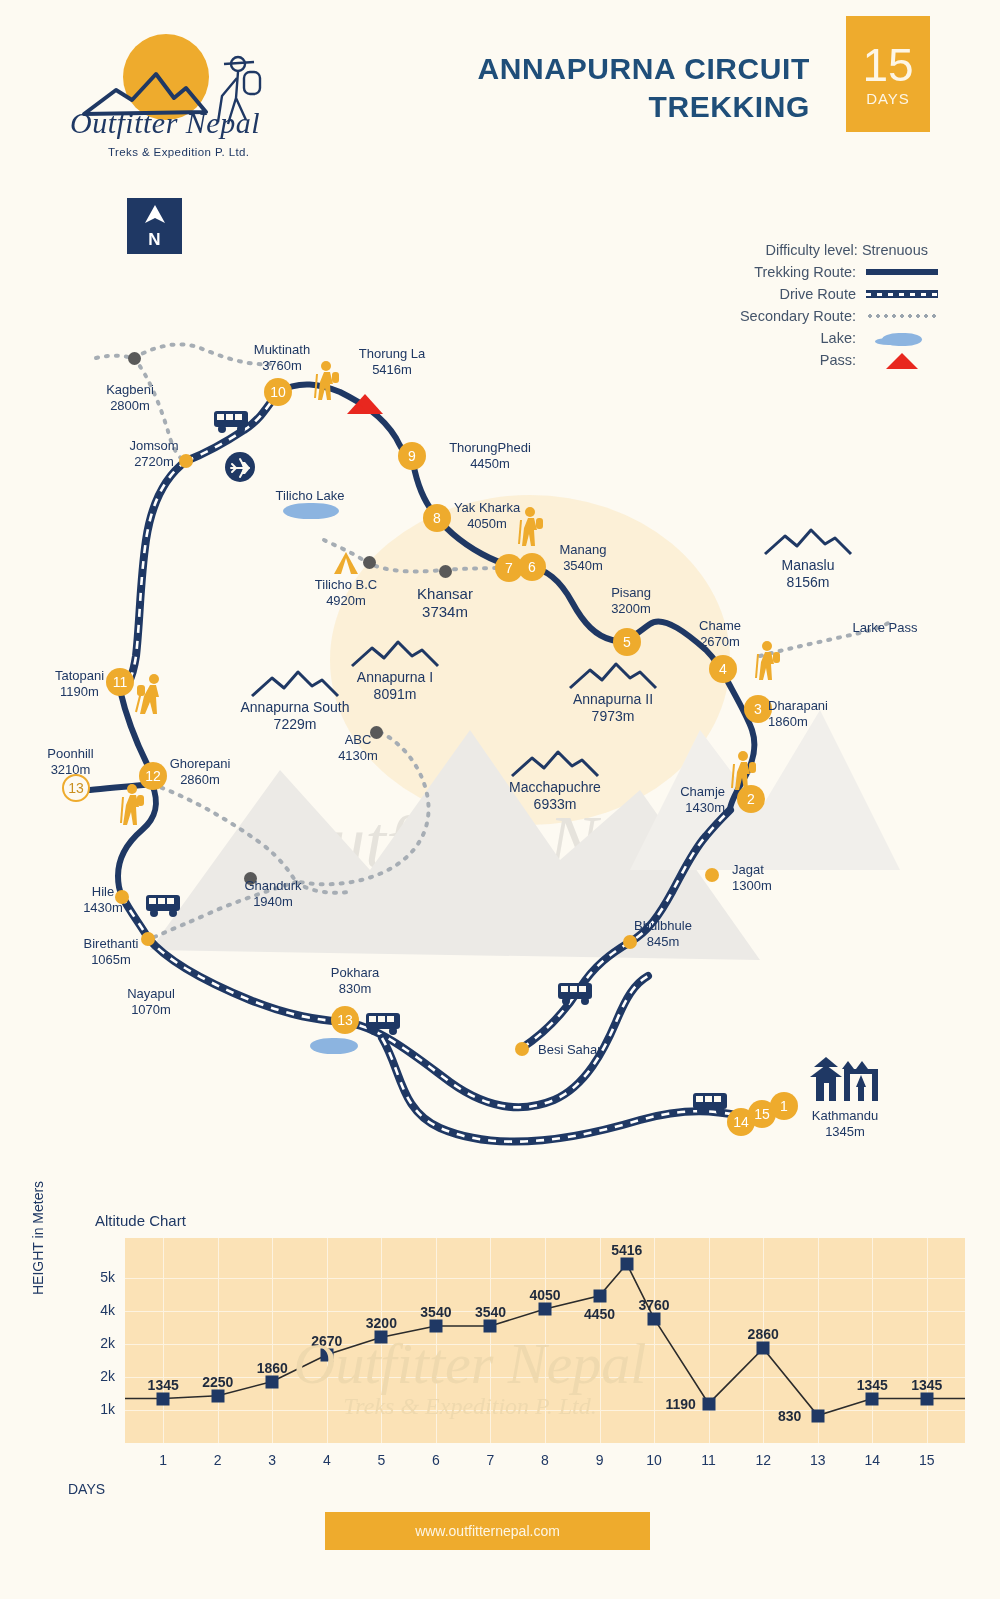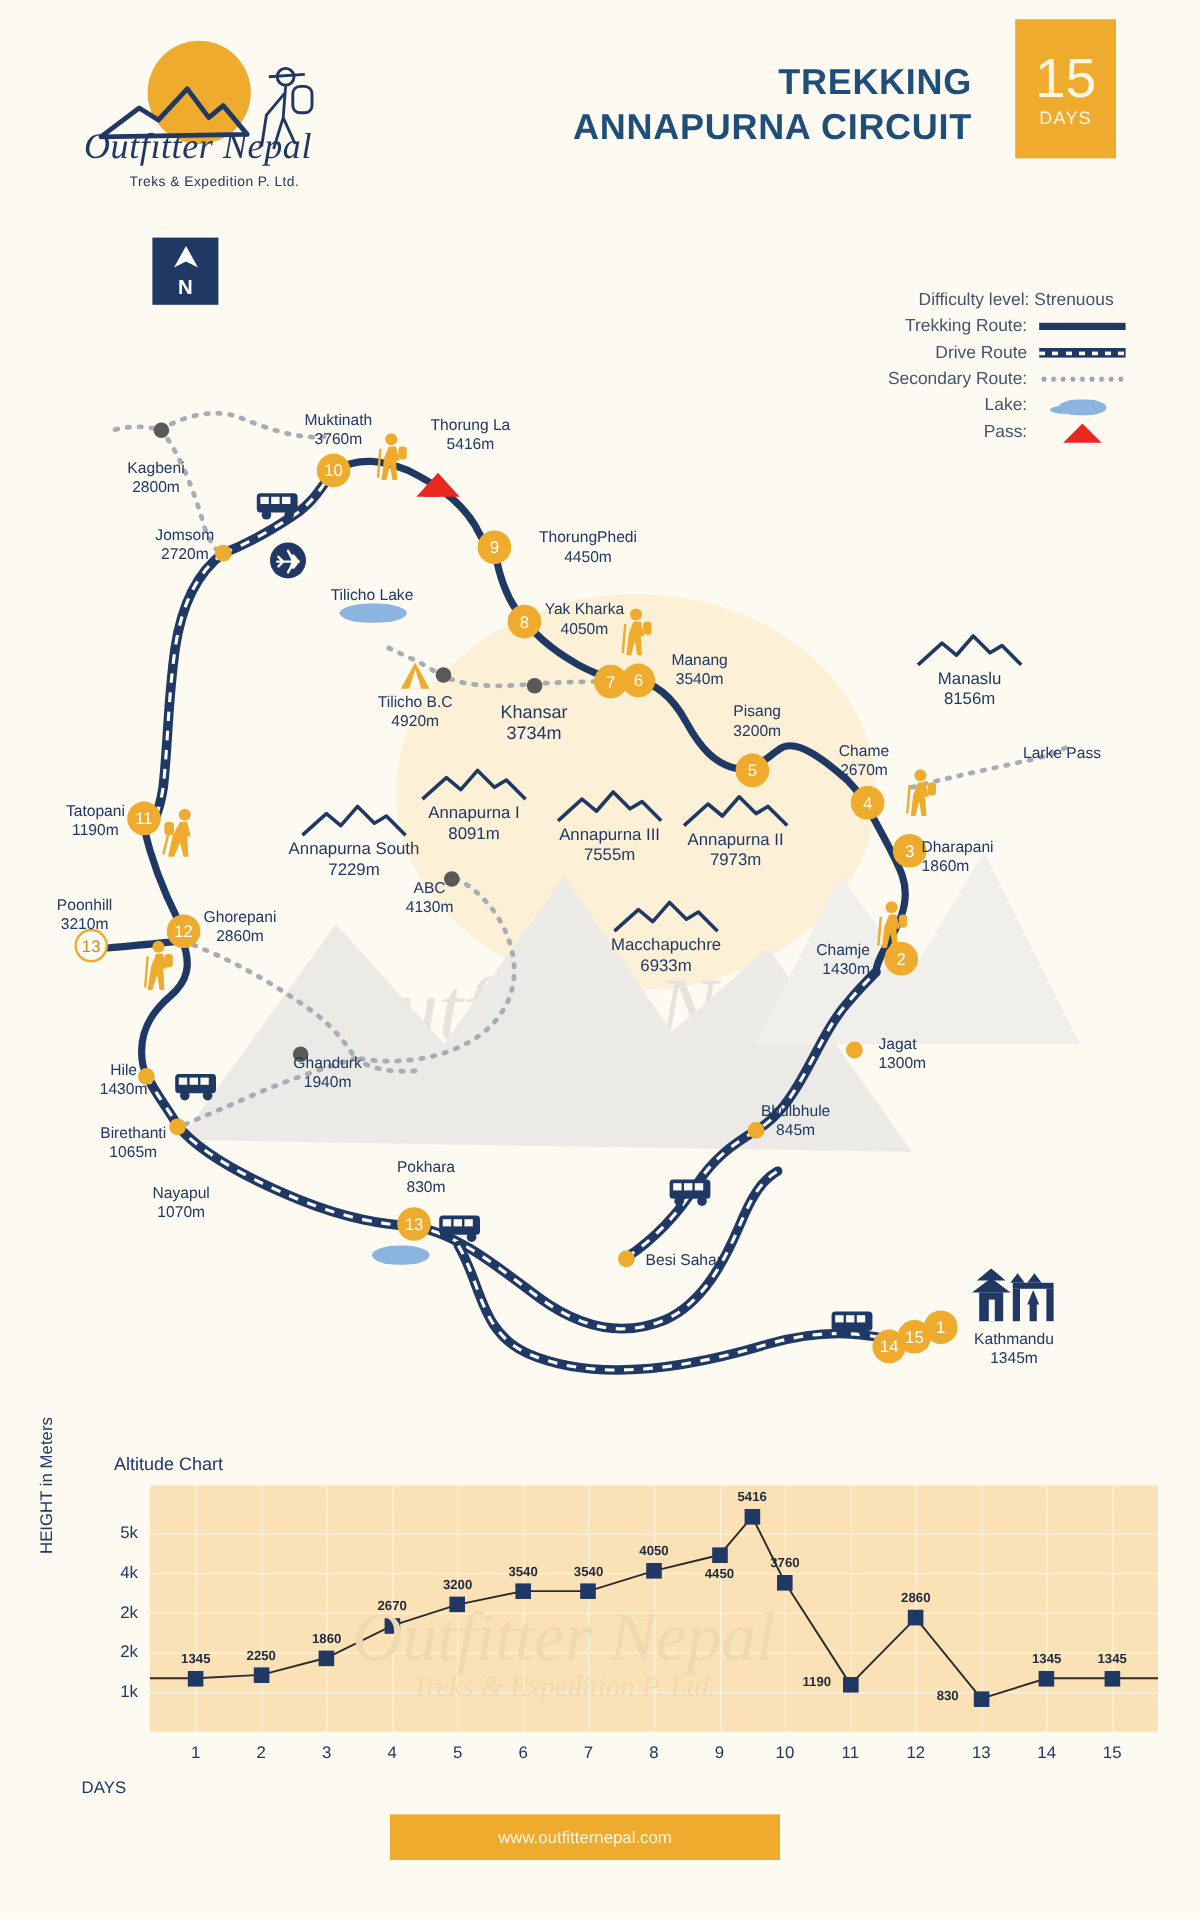--- a/index.html
+++ b/index.html
@@ -77,21 +77,21 @@
   .chart-title{position:absolute;left:65px;top:12px;font-size:15px;color:#1f3864;}
   .plot{position:absolute;left:95px;top:38px;width:840px;height:205px;background:#fbe2b6;}
   .plot .gv{position:absolute;top:0;bottom:0;width:1px;background:#fdf3e0;}
   .plot .gh{position:absolute;left:0;right:0;height:1px;background:#fdf3e0;}
   .ylab{position:absolute;left:30px;top:1295px;font-size:14px;color:#1f3864;
     transform:rotate(-90deg);transform-origin:left top;white-space:nowrap;}
   .ytick{position:absolute;font-size:14px;color:#1f3864;text-align:right;width:34px;}
   .xtick{position:absolute;font-size:14px;color:#1f3864;text-align:center;width:34px;}
   .daysword{position:absolute;font-size:14px;color:#1f3864;}
   .pt{position:absolute;width:13px;height:13px;background:#1f3864;transform:translate(-50%,-50%);}
-  .ptlab{position:absolute;font-size:11px;font-weight:bold;color:#1f2a3d;transform:translate(-50%,0);white-space:nowrap;}
+  .ptlab{position:absolute;font-size:14px;font-weight:bold;color:#1f2a3d;transform:translate(-50%,0);white-space:nowrap;}
   .chart-wm{position:absolute;left:120px;top:1330px;width:700px;text-align:center;
     font-family:"Liberation Serif",serif;font-size:58px;color:#efd9ae;font-style:italic;pointer-events:none;}
   .chart-wm small{display:block;font-size:24px;margin-top:-4px;}
 
   
   .footer{position:absolute;left:325px;top:1512px;width:325px;height:38px;background:#eeab2d;
     display:flex;align-items:center;justify-content:center;color:#fdf6e6;font-size:14px;}
 </style>
 </head>
 <body>
@@ -108,22 +108,22 @@
       <path d="M14 14 L44 12" stroke="#1f3864" stroke-width="2.4" fill="none"></path>
       <path d="M28 22 L26 48 L18 74 M26 48 L36 70" stroke="#1f3864" stroke-width="2.4" fill="none"></path>
       <path d="M27 28 L12 46 L8 72" stroke="#1f3864" stroke-width="2.4" fill="none"></path>
       <rect x="34" y="22" width="16" height="22" rx="6" fill="none" stroke="#1f3864" stroke-width="2.4"></rect>
     </svg>
     <div class="logo-name">Outfitter Nepal</div>
     <div class="logo-sub">Treks &amp; Expedition P. Ltd.</div>
   </div>
 
   <div class="title">
+    <div>ANNAPURNA CIRCUIT</div>
     <div>TREKKING</div>
-    <div>ANNAPURNA CIRCUIT</div>
   </div>
 
   <div class="daybox">
     <div class="num">15</div>
     <div class="lbl">DAYS</div>
   </div>
 
   <div class="compass">
     <svg width="30" height="28" viewBox="0 0 30 28">
       <path d="M15 3 L25 21 L15 16 L5 21 Z" fill="#ffffff"></path>
@@ -423,27 +423,20 @@
         <rect x="48" y="30" width="6" height="16"></rect>
       </g>
     </svg>
 
     <div class="peak" style="left:335px;top:468px;width:120px;">
       <svg width="90" height="30" viewBox="0 0 90 30">
           <path d="M2 28 L22 10 L34 20 L48 4 L62 18 L72 12 L88 28" fill="none" stroke="#1f3864" stroke-width="3" stroke-linejoin="round"></path>
         </svg>
       <div>Annapurna I</div>
       <div>8091m</div>
-    </div>
-    <div class="peak" style="left:448px;top:486px;width:120px;">
-      <svg width="90" height="30" viewBox="0 0 90 30">
-          <path d="M2 28 L22 10 L34 20 L48 4 L62 18 L72 12 L88 28" fill="none" stroke="#1f3864" stroke-width="3" stroke-linejoin="round"></path>
-        </svg>
-      <div>Annapurna III</div>
-      <div>7555m</div>
     </div>
     <div class="peak" style="left:548px;top:490px;width:130px;">
       <svg width="90" height="30" viewBox="0 0 90 30">
           <path d="M2 28 L22 10 L34 20 L48 4 L62 18 L72 12 L88 28" fill="none" stroke="#1f3864" stroke-width="3" stroke-linejoin="round"></path>
         </svg>
       <div>Annapurna II</div>
       <div>7973m</div>
     </div>
     <div class="peak" style="left:225px;top:498px;width:140px;">
       <svg width="90" height="30" viewBox="0 0 90 30">

